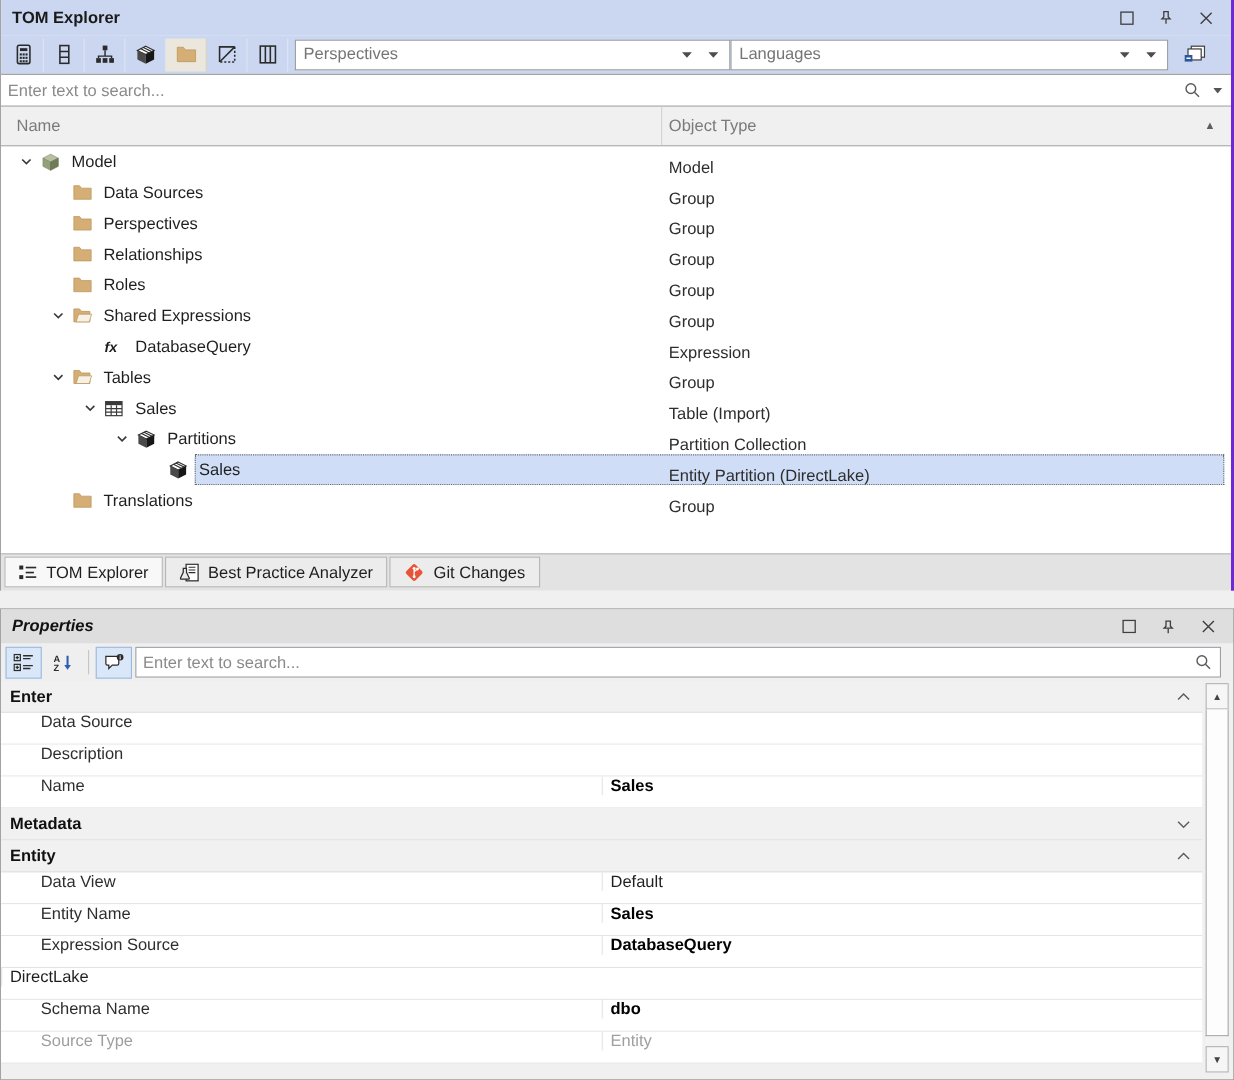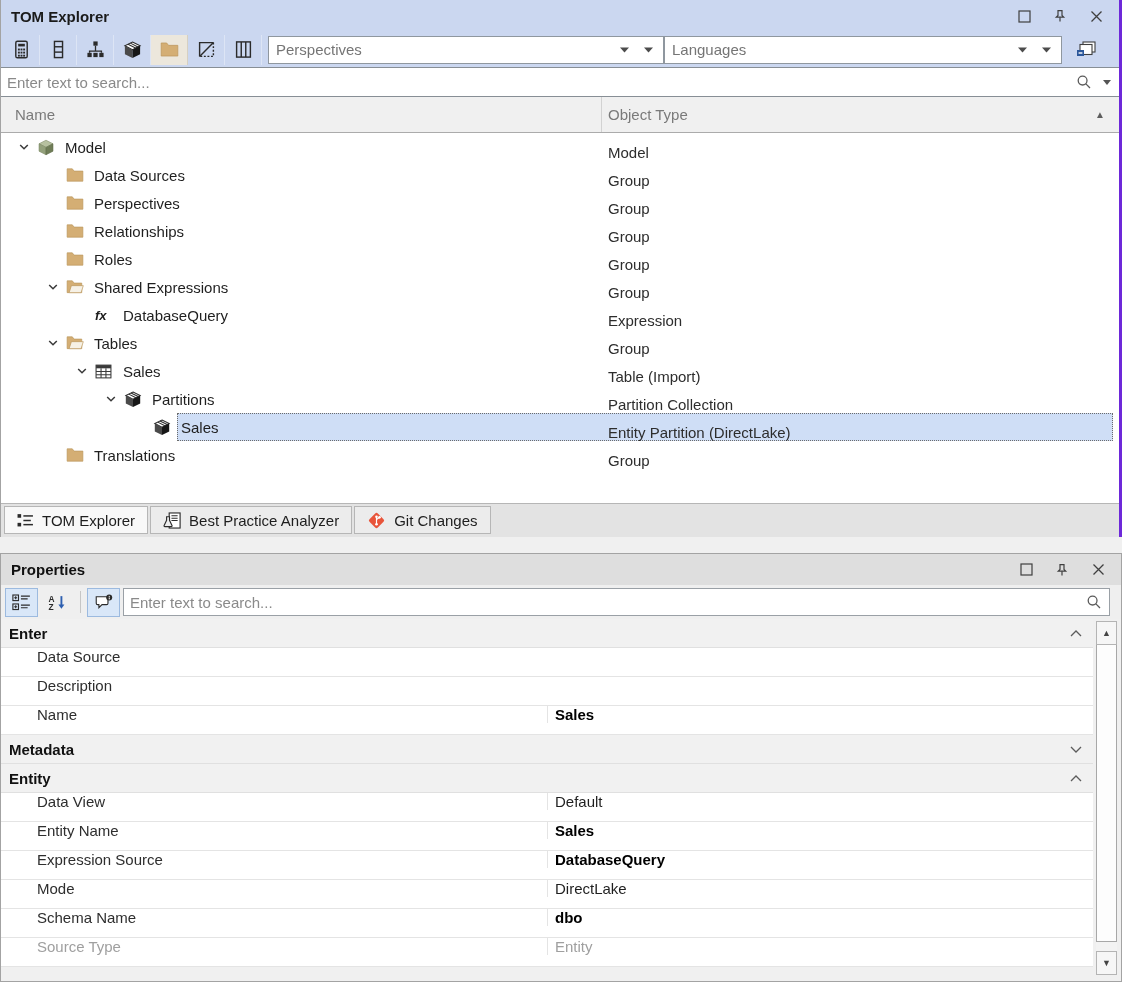--- a/index.html
+++ b/index.html
@@ -45,21 +45,21 @@
   .sel-bg{position:absolute;left:176px;right:6px;top:0;bottom:0;background:#cfdef6;border:1px dotted #6b6b6b;z-index:0;}
   .tree-filler{height:34px;background:#fff;}
 
   .tabstrip{height:34px;background:#e3e3e3;border-top:1px solid #b6b6b6;display:flex;align-items:stretch;padding:2px 0 3px 3px;}
   .tab{display:flex;align-items:center;gap:8px;padding:0 12px;border:1px solid #b6b6b6;background:#ececec;font-size:15px;color:#1e1e1e;margin-right:2px;white-space:nowrap;}
   .tab.active{background:#f8f8f8;}
 
   
   .props{position:absolute;left:0;top:553px;width:1122px;height:429px;background:#f0f0f0;border:1px solid #a3a3a3;}
   .ptitle{height:31px;background:#dedede;display:flex;align-items:center;padding:0 10px;}
-  .ptitle .t{font-weight:bold;font-size:15px;color:#111;flex:1;}
+  .ptitle .t{font-weight:bold;font-size:15px;color:#111;flex:1;font-style:italic;}
   .ptoolbar{height:34px;background:#efefef;display:flex;align-items:center;padding:0 4px;}
   .pbtn{width:33px;height:29px;display:flex;align-items:center;justify-content:center;margin-right:3px;}
   .pbtn.on{background:#d9e7f8;border:1px solid #9cbadf;}
   .psep{width:1px;height:22px;background:#c6c6c6;margin:0 6px 0 3px;}
   .psearch{flex:1;height:28px;border:1px solid #9aa0a6;background:#fff;display:flex;align-items:center;position:relative;margin-right:7px;}
   .psearch .search-icons{right:7px;}
 
   .pgrid{position:relative;height:362px;background:#f0f0f0;}
   .pcat{height:29px;background:#f1f1f1;display:flex;align-items:center;font-weight:bold;font-size:15px;color:#111;padding-left:8px;position:relative;width:1092px;border-bottom:1px solid #e0e0e0;}
   .pchev{position:absolute;right:10px;display:flex;}
@@ -613,21 +613,20 @@
       </div>
       <div class="prow">
         <span class="pname">Entity Name</span>
         <span class="pval b">Sales</span>
       </div>
       <div class="prow">
         <span class="pname">Expression Source</span>
         <span class="pval b">DatabaseQuery</span>
       </div>
       <div class="prow">
-        <span class="pname">Mode</span>
         <span class="pval">DirectLake</span>
       </div>
       <div class="prow">
         <span class="pname">Schema Name</span>
         <span class="pval b">dbo</span>
       </div>
       <div class="prow ro">
         <span class="pname">Source Type</span>
         <span class="pval">Entity</span>
       </div>

